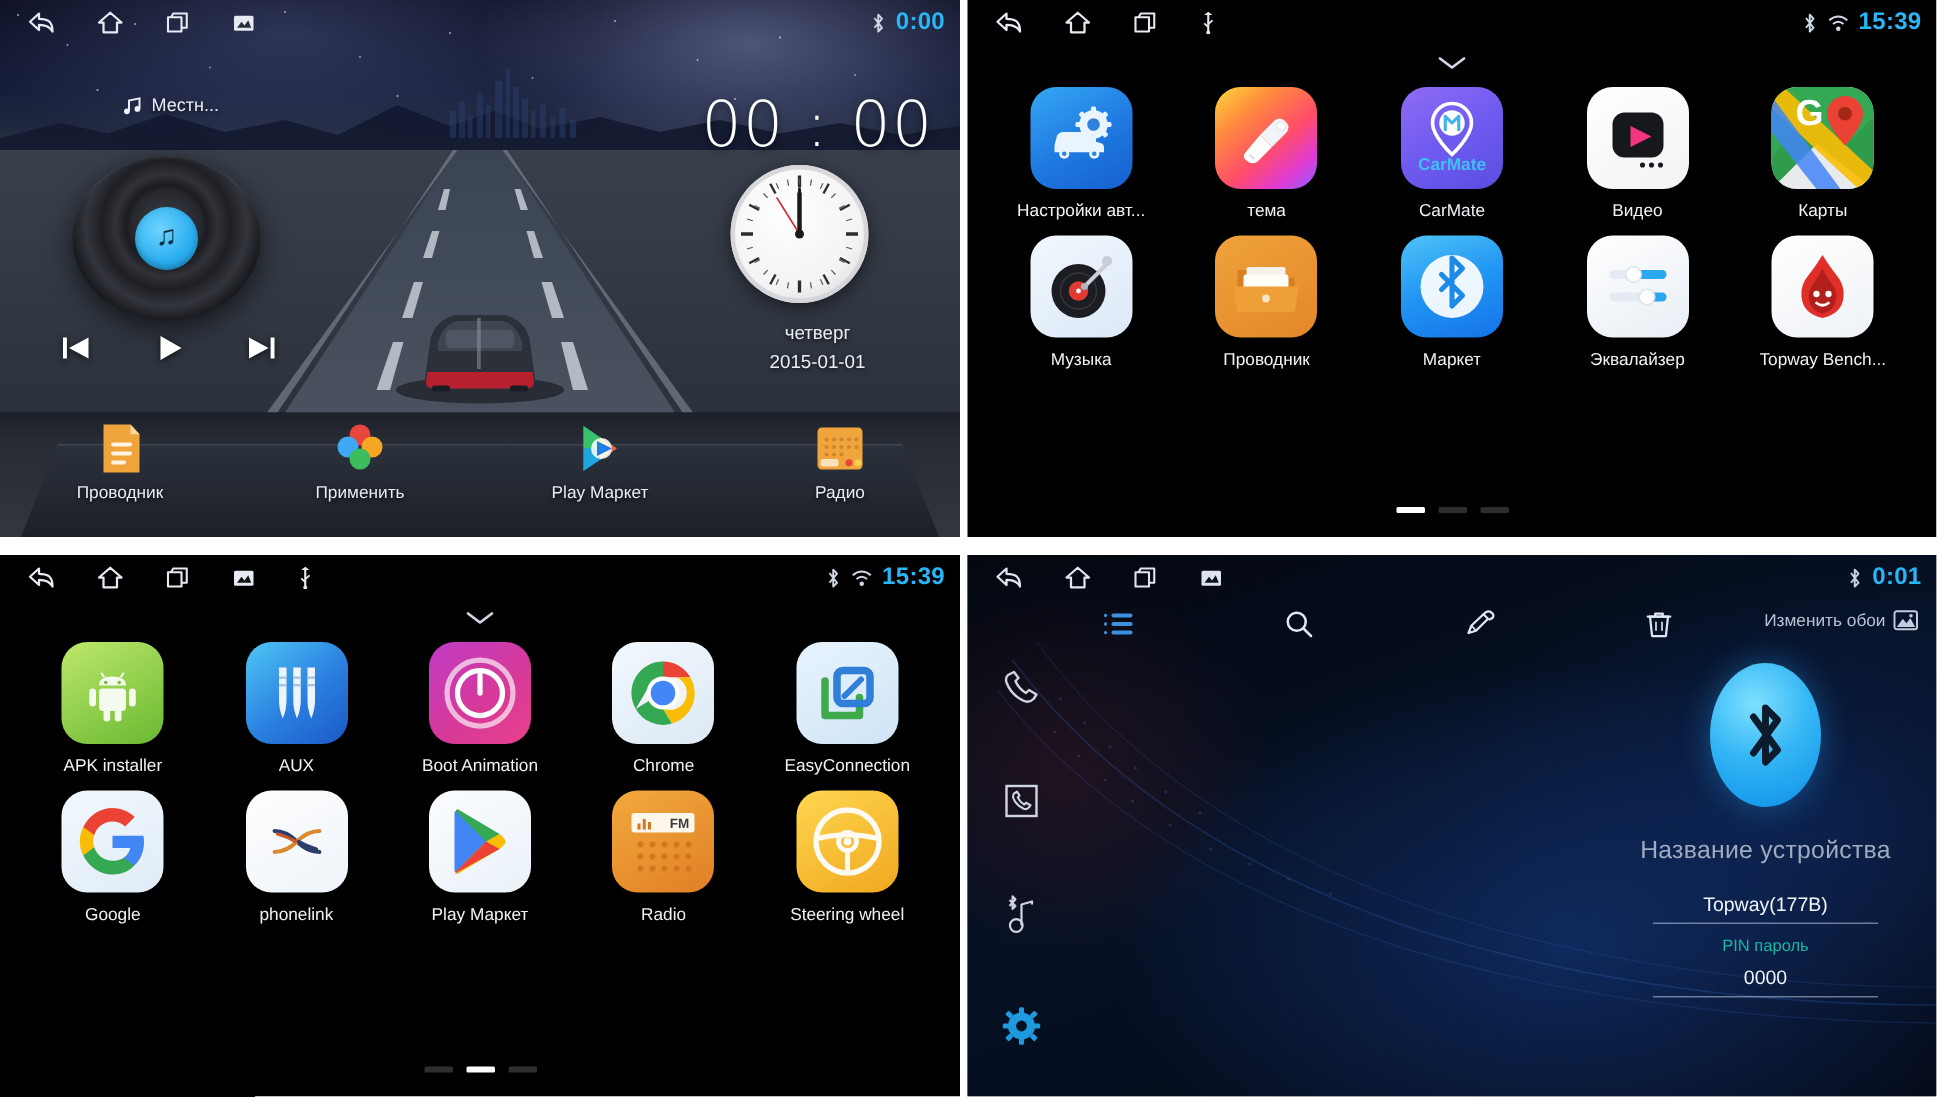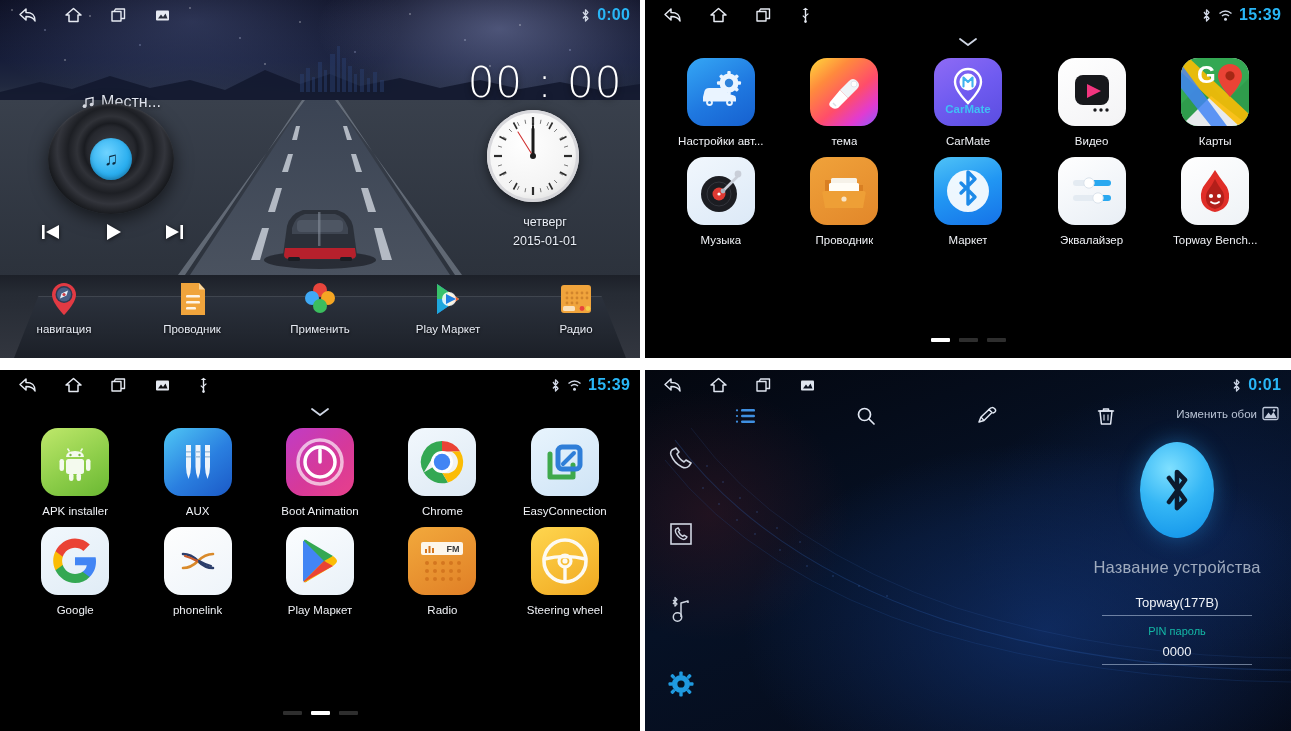--- a/index.html
+++ b/index.html
@@ -71,24 +71,23 @@
   .mountains {
     position: absolute; top: 62px; left: 0; width: 640px; height: 45px;
     opacity: .95;
   }
   .road-wrap { position: absolute; top: 100px; left: 0; width: 640px; height: 175px; }
   .city { position: absolute; top: 44px; left: 290px; width: 110px; height: 48px; opacity: .6; }
 
   .music-label {
     position: absolute; top: 63px; left: 82px;
     display: flex; align-items: center; gap: 6px;
-    color: #e8ecf6; font-size: 16px;
+    color: #e8ecf6; font-size: 12px;
     text-shadow: 0 1px 3px rgba(0,0,0,.7);
     z-index: 10;
-    margin-top: 30px;
   }
   .vinyl {
     position: absolute; top: 104px; left: 48px;
     width: 126px; height: 110px; border-radius: 50%;
     background:
       radial-gradient(circle at 50% 42%, #3d4048 0%, #26282e 26%, #1a1c21 30%,
                       #303238 38%, #1d1f24 48%, #33353c 60%, #17191d 72%, #2a2c32 86%, #121316 100%);
     box-shadow: 0 5px 18px rgba(0,0,0,.6), inset 0 1px 2px rgba(255,255,255,.08);
     z-index: 10;
   }
@@ -464,32 +463,20 @@
 
     <div class="datearea">
       <div>четверг</div>
       <div>2015-01-01</div>
     </div>
 
     <div class="dock">
       <div class="dock-plate"></div>
       <div class="dock-items">
 
-        <div class="dock-item">
-          <div class="dock-icon">
-            <svg viewBox="0 0 38 38" width="38" height="38">
-              <path d="M19,3 C12.4,3 7,8.2 7,14.7 C7,23 19,35 19,35 C19,35 31,23 31,14.7 C31,8.2 25.6,3 19,3 Z" fill="#e23a43"></path>
-              <circle cx="19" cy="14.5" r="8.5" fill="#2f3a52"></circle>
-              <circle cx="19" cy="14.5" r="7" fill="#4a5e85"></circle>
-              <path d="M15,18.5 L21.5,15.5 L23,10.5 L16.5,13.5 Z" fill="#e8eef7"></path>
-              <circle cx="19" cy="14.5" r="1.6" fill="#cf3b44"></circle>
-            </svg>
-          </div>
-          <div class="dock-label">навигация</div>
-        </div>
 
         <div class="dock-item">
           <div class="dock-icon">
             <svg viewBox="0 0 38 38" width="38" height="38">
               <path d="M8,3 L26,3 L32,9.5 L32,35 L8,35 Z" fill="#f0a43c"></path>
               <path d="M26,3 L32,9.5 L26,9.5 Z" fill="#fbd79c"></path>
               <g fill="#fdf4e6">
                 <rect x="13" y="15" width="14" height="2.6" rx="1.2"></rect>
                 <rect x="13" y="21" width="14" height="2.6" rx="1.2"></rect>
                 <rect x="13" y="27" width="10" height="2.6" rx="1.2"></rect>

